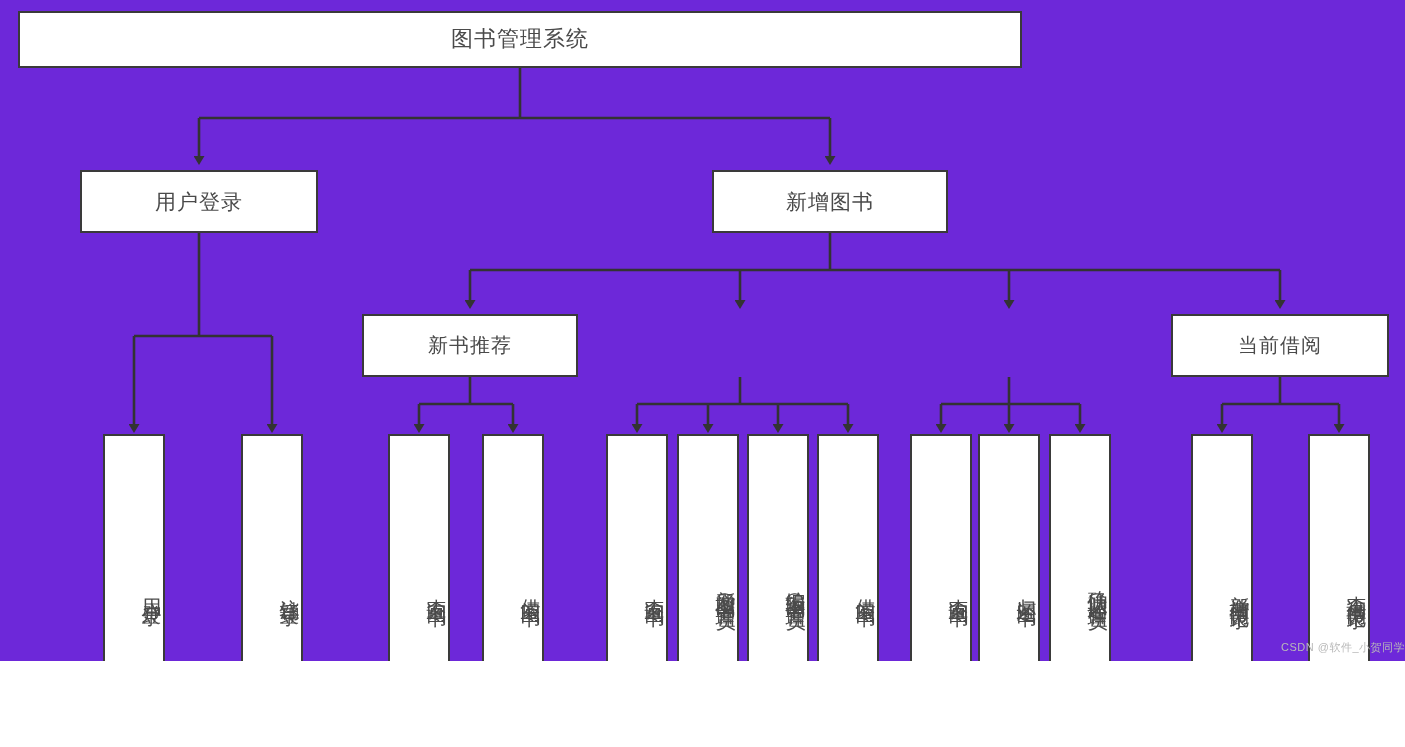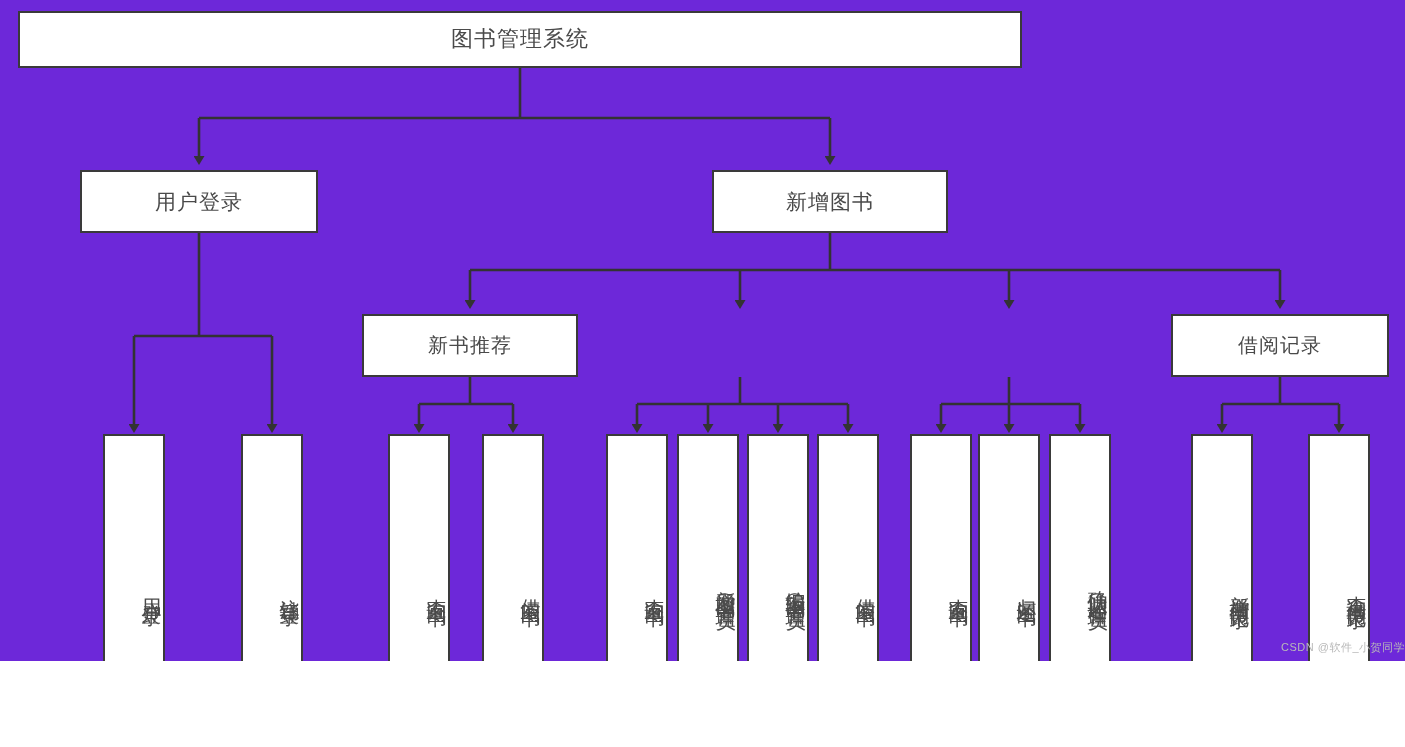--- a/index.html
+++ b/index.html
@@ -124,21 +124,21 @@
       <path d="M1339,404 L1339,426" marker-end="url(#arrow)"></path>
     </g>
   </svg>
 
   <div class="node root" style="left:18px;top:11px;width:1004px;height:57px;">图书管理系统</div>
 
   <div class="node lvl2" style="left:80px;top:170px;width:238px;height:63px;">用户登录</div>
   <div class="node lvl2" style="left:712px;top:170px;width:236px;height:63px;">新增图书</div>
 
   <div class="node lvl3" style="left:362px;top:314px;width:216px;height:63px;">新书推荐</div>
-  <div class="node lvl3" style="left:1171px;top:314px;width:218px;height:63px;">借阅记录</div>
+  <div class="node lvl3" style="left:1171px;top:314px;width:218px;height:63px;">当前借阅</div>
 
   <div class="node leaf" style="left:103px;top:434px;width:62px;height:299px;">
     <span class="vtxt">用户登录</span>
   </div>
   <div class="node leaf" style="left:241px;top:434px;width:62px;height:299px;">
     <span class="vtxt">注销登录</span>
   </div>
 
   <div class="node leaf" style="left:388px;top:434px;width:62px;height:299px;">
     <span class="vtxt">查询图书</span>

